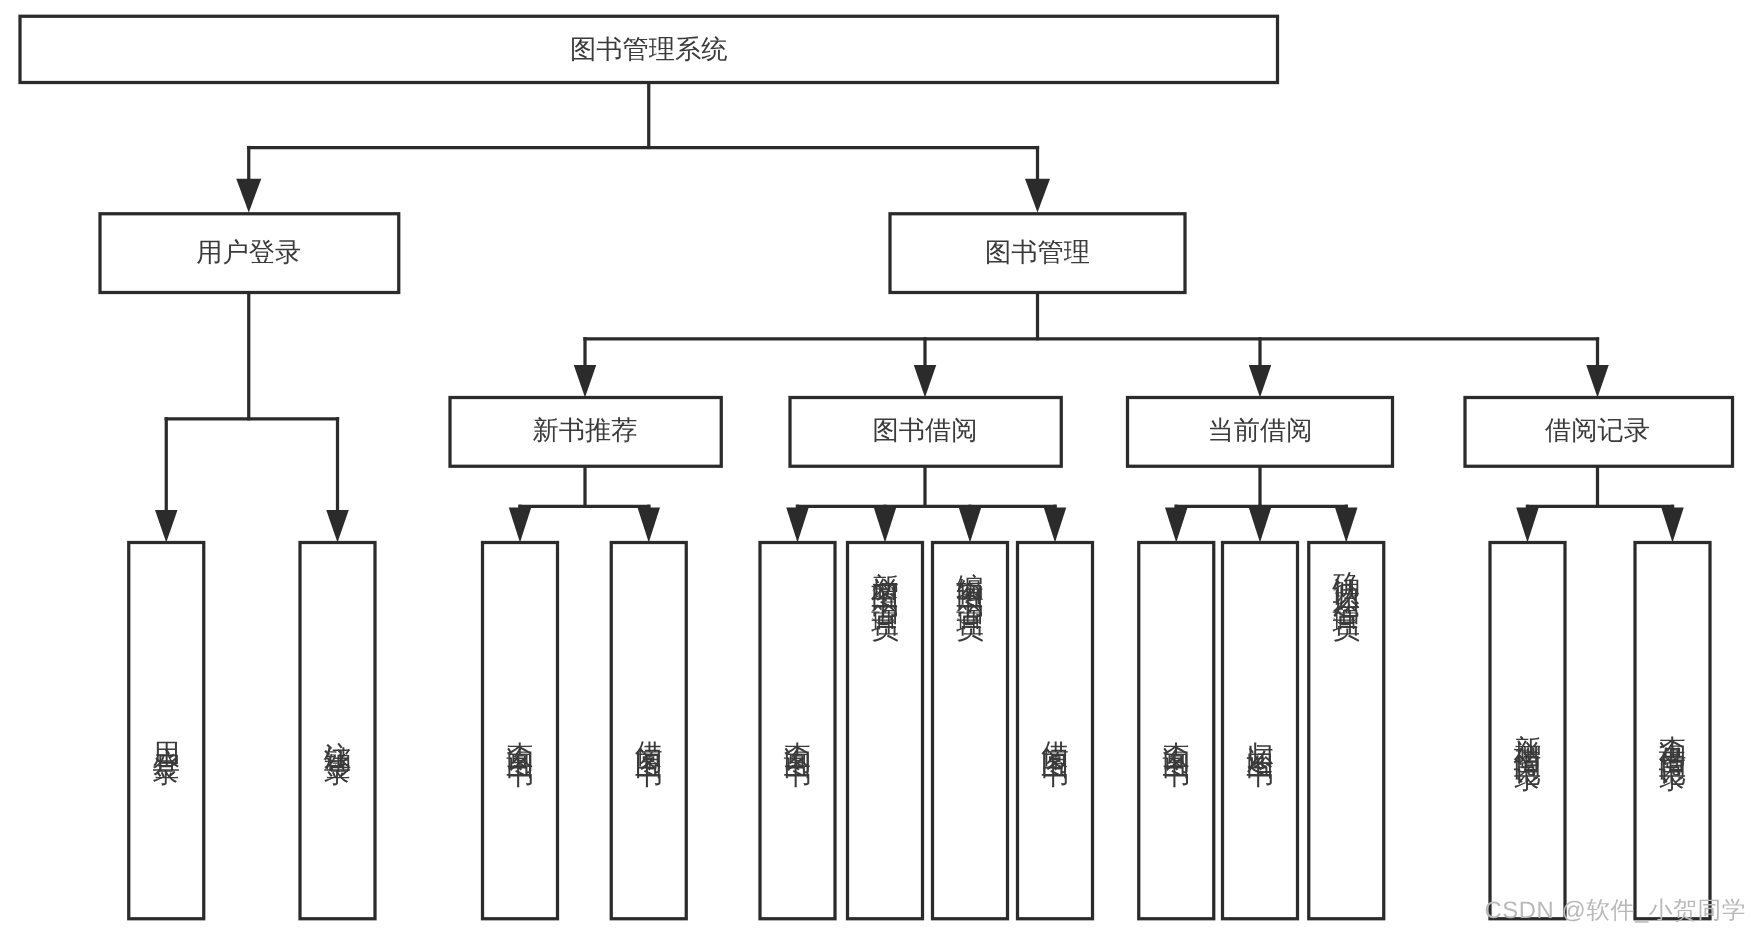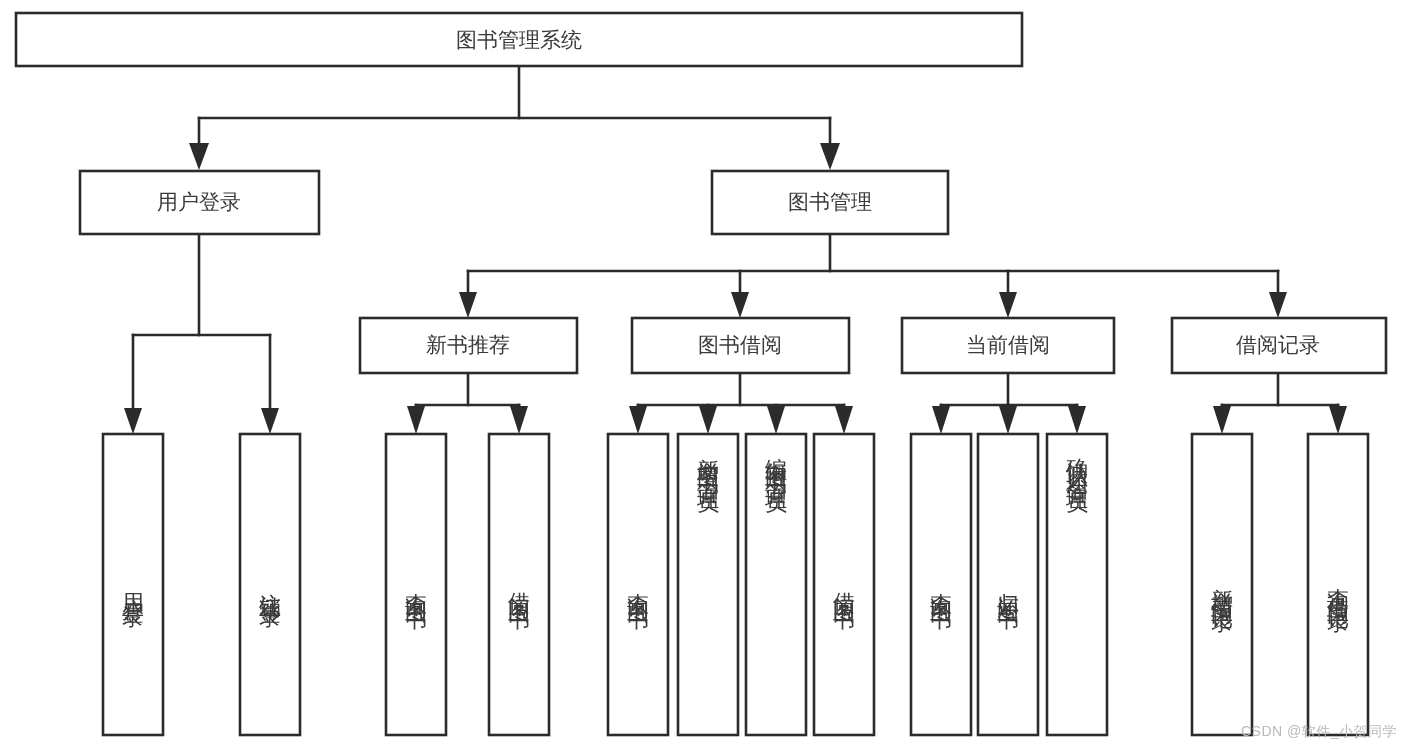--- a/index.html
+++ b/index.html
@@ -68,21 +68,21 @@
     line-height: 1.0;
     color: #3a3a3a;
     letter-spacing: 5px;
     white-space: nowrap;
   }
   .watermark {
     position: absolute;
     right: 8px;
     bottom: 6px;
     font-family: "Liberation Sans", "DejaVu Sans", sans-serif;
-    font-size: 14px;
+    font-size: 19px;
     color: #b9b9b9;
     letter-spacing: 0.5px;
     white-space: nowrap;
   }
 </style>
 </head>
 <body>
 
 <div id="diagram-root">
 

